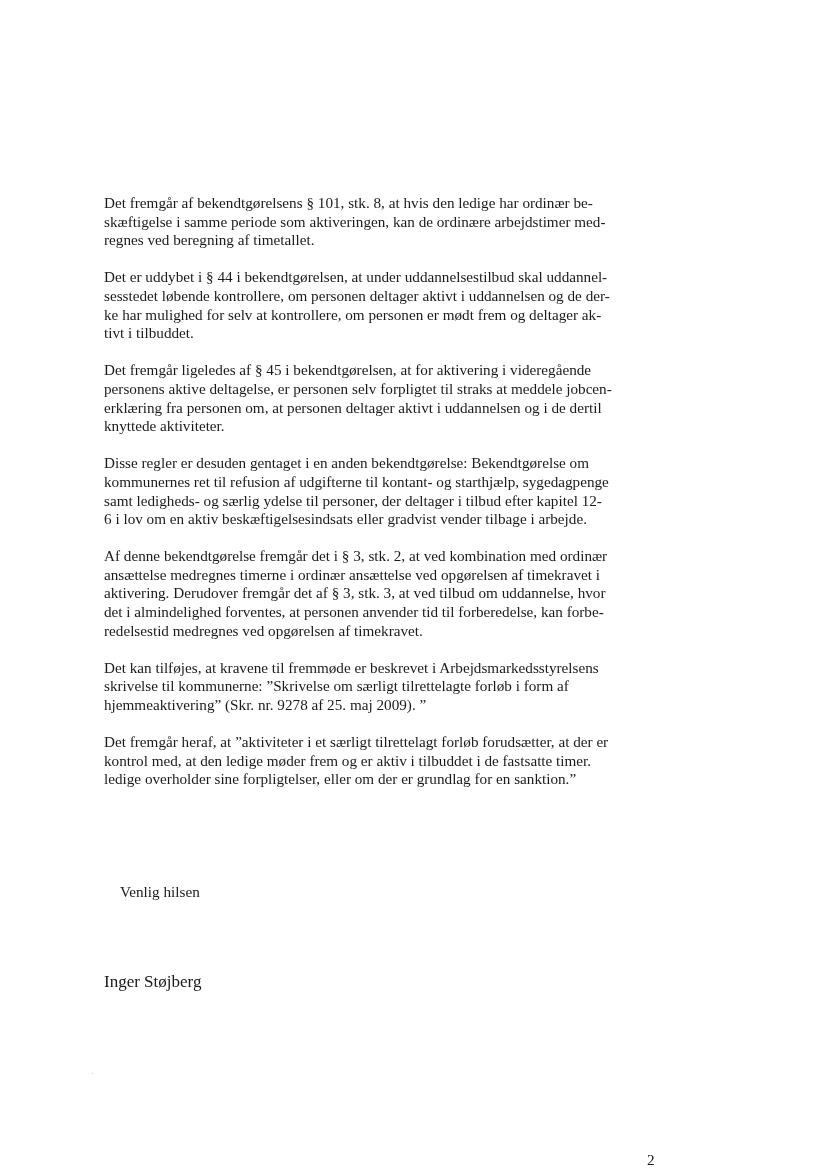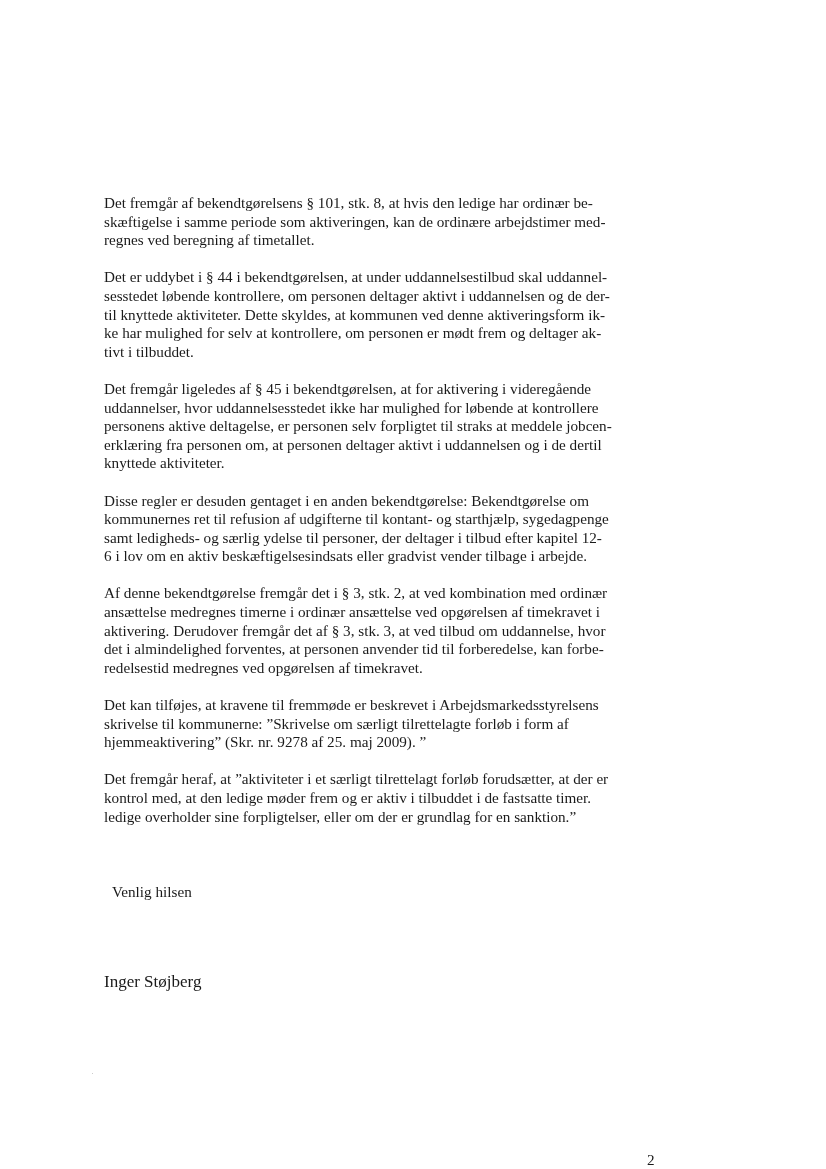--- a/index.html
+++ b/index.html
@@ -8,45 +8,43 @@
     font-family: "Liberation Serif", "DejaVu Serif", serif;
     color: #1a1a1a;
   }
   .page { position: absolute; left: 0; top: 0; width: 826px; height: 1169px; background: #fff; margin-top: 40px; }
   .body-text {
     position: absolute; left: 104px; top: 154px; width: 520px;
     font-size: 15.2px; line-height: 18.6px;
   }
   .para { margin: 0 0 18.6px 0; white-space: nowrap; }
   .line { display: block; }
-  .closing { position: absolute; left: 112px; top: 843px; font-size: 15.2px; }
+  .closing { position: absolute; left: 120px; top: 843px; font-size: 15.2px; }
   .signature { position: absolute; left: 104px; top: 932px; font-size: 17px; }
   .page-number { position: absolute; left: 647px; top: 1111px; font-size: 15.2px; }
   .dot { position: absolute; left: 92px; top: 1033px; width: 1px; height: 1px; background: #ccc; }
 </style>
 </head>
 <body>
 
 <div class="page">
   <div class="body-text">
     <p class="para">
       <span class="line">Det fremgår af bekendtgørelsens § 101, stk. 8, at hvis den ledige har ordinær be-</span>
       <span class="line">skæftigelse i samme periode som aktiveringen, kan de ordinære arbejdstimer med-</span>
       <span class="line">regnes ved beregning af timetallet.</span>
     </p>
     <p class="para">
       <span class="line">Det er uddybet i § 44 i bekendtgørelsen, at under uddannelsestilbud skal uddannel-</span>
       <span class="line">sesstedet løbende kontrollere, om personen deltager aktivt i uddannelsen og de der-</span>
-      <span class="line">til knyttede aktiviteter. Dette skyldes, at kommunen ved denne aktiveringsform ik-</span>
       <span class="line">ke har mulighed for selv at kontrollere, om personen er mødt frem og deltager ak-</span>
       <span class="line">tivt i tilbuddet.</span>
     </p>
     <p class="para">
       <span class="line">Det fremgår ligeledes af § 45 i bekendtgørelsen, at for aktivering i videregående</span>
-      <span class="line">uddannelser, hvor uddannelsesstedet ikke har mulighed for løbende at kontrollere</span>
       <span class="line">personens aktive deltagelse, er personen selv forpligtet til straks at meddele jobcen-</span>
       <span class="line">erklæring fra personen om, at personen deltager aktivt i uddannelsen og i de dertil</span>
       <span class="line">knyttede aktiviteter.</span>
     </p>
     <p class="para">
       <span class="line">Disse regler er desuden gentaget i en anden bekendtgørelse: Bekendtgørelse om</span>
       <span class="line">kommunernes ret til refusion af udgifterne til kontant- og starthjælp, sygedagpenge</span>
       <span class="line">samt ledigheds- og særlig ydelse til personer, der deltager i tilbud efter kapitel 12-</span>
       <span class="line">6 i lov om en aktiv beskæftigelsesindsats eller gradvist vender tilbage i arbejde.</span>
     </p>

